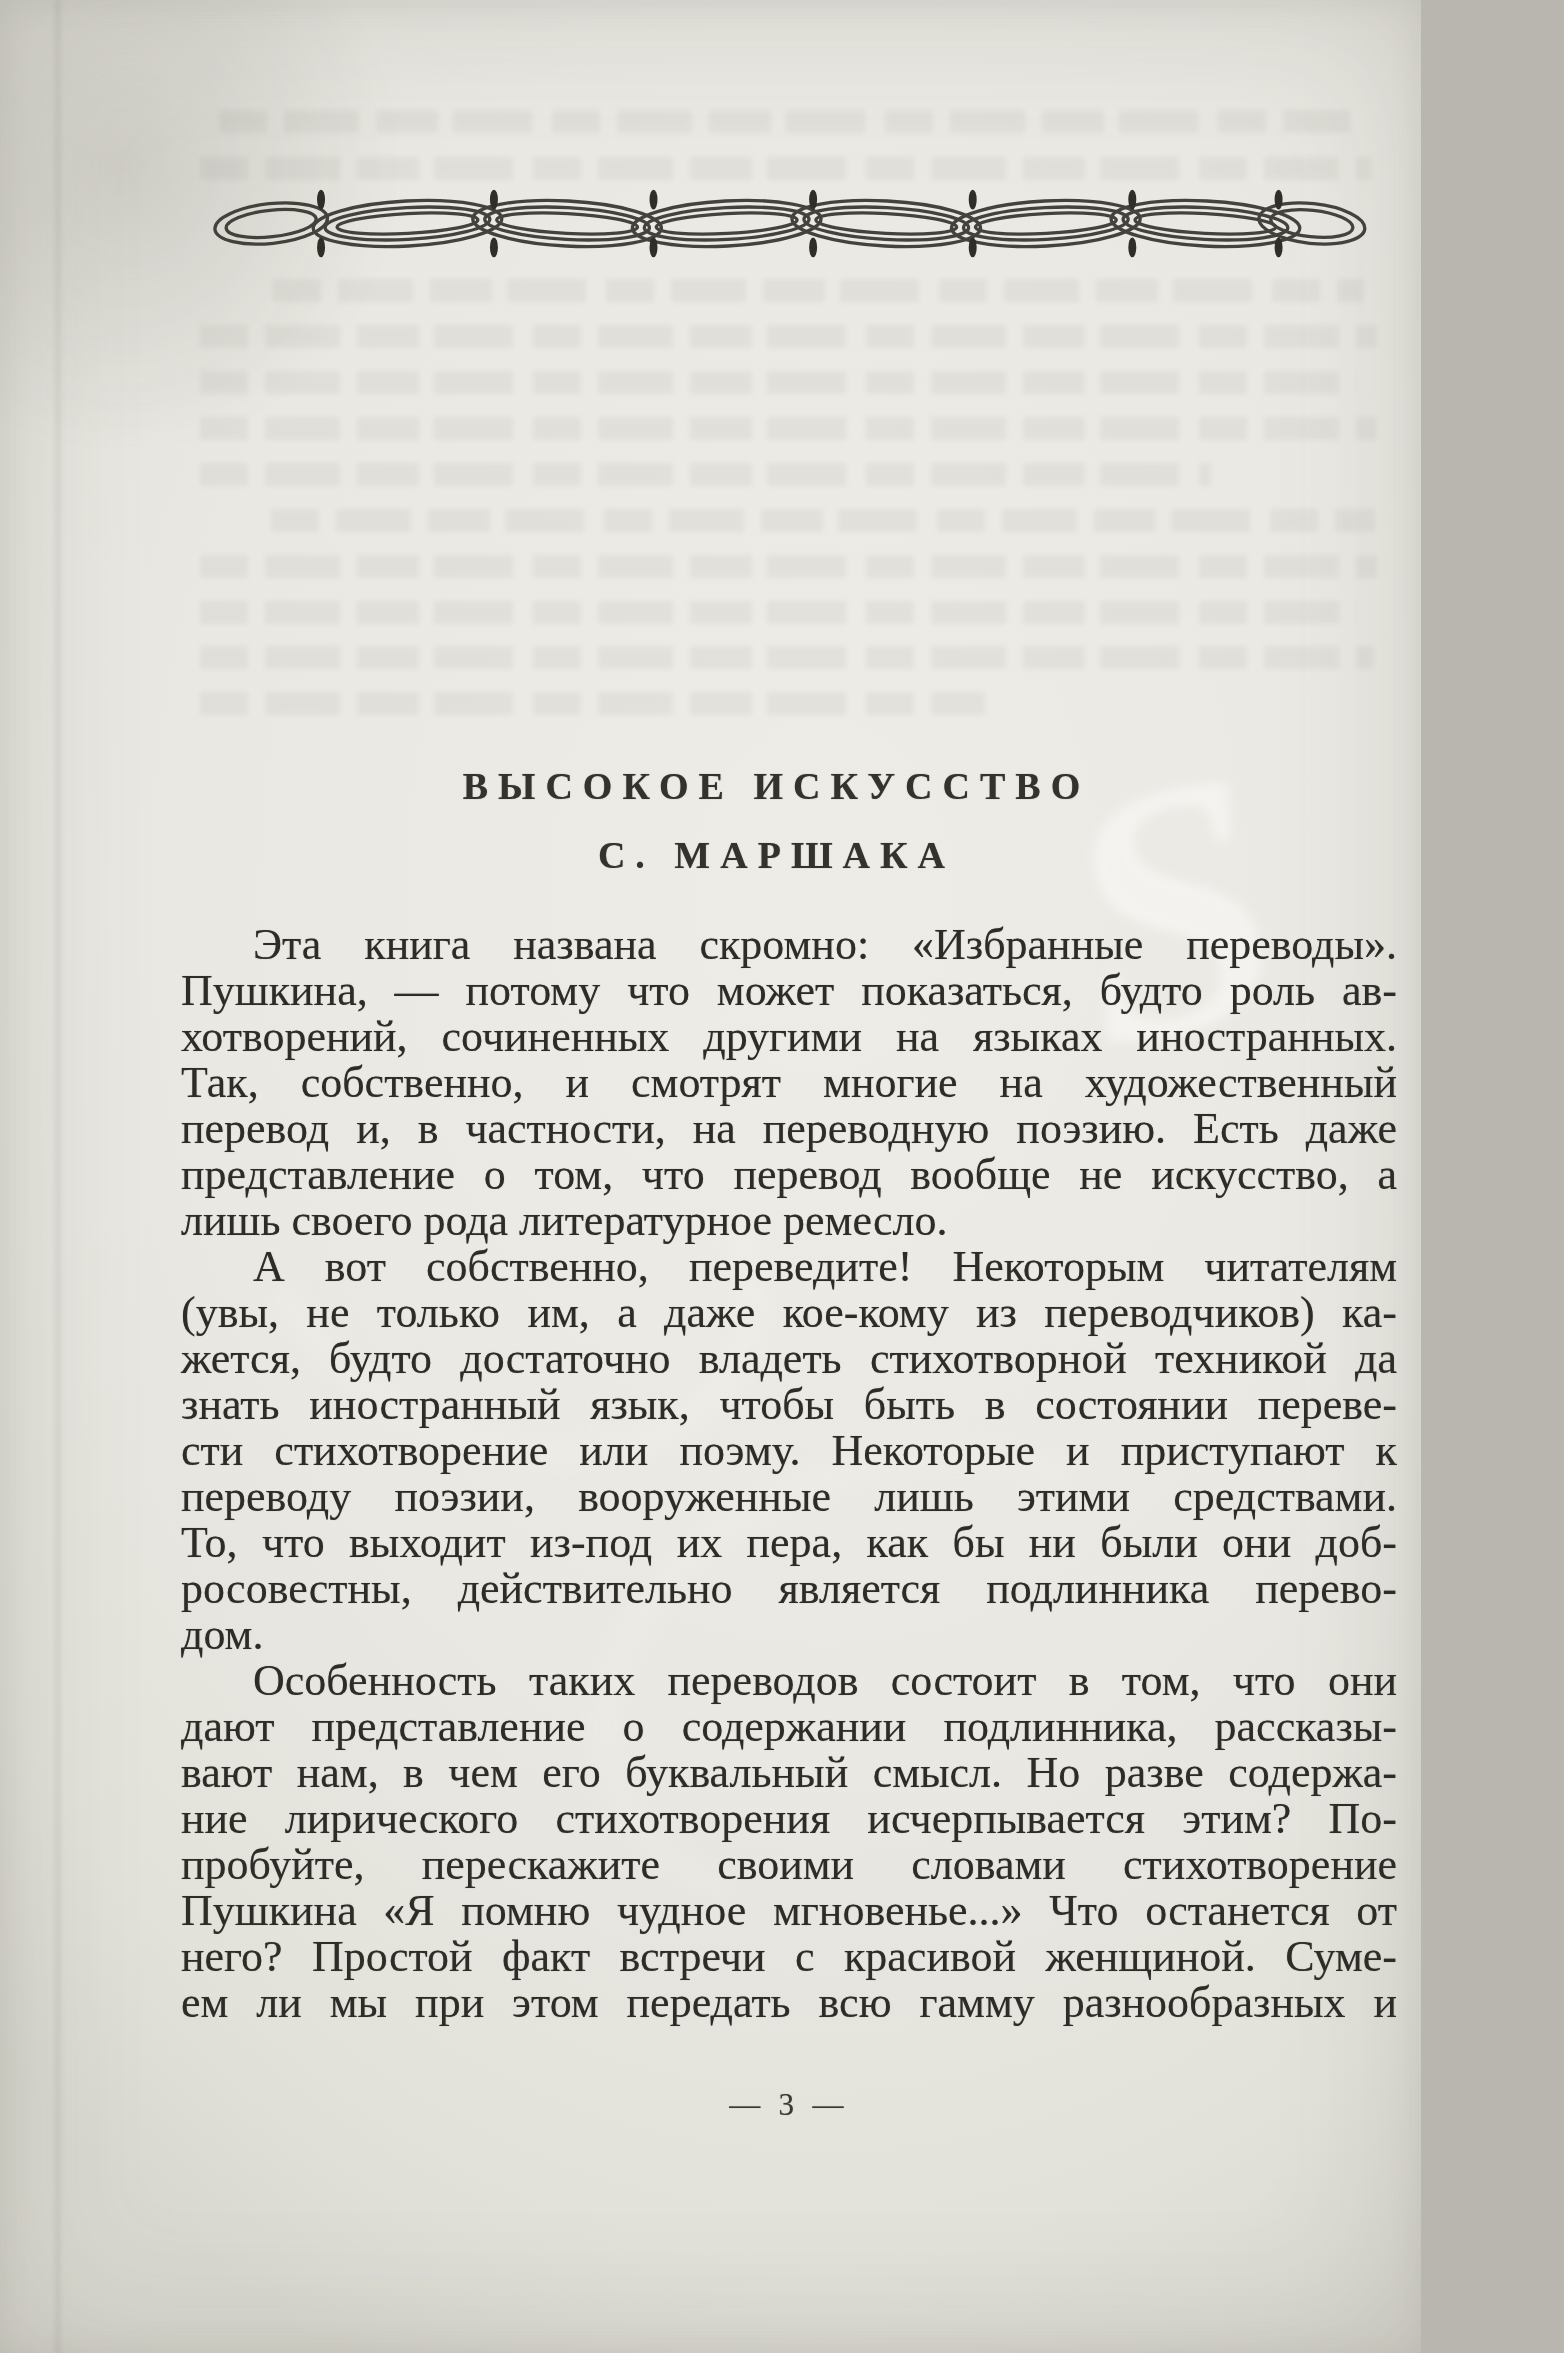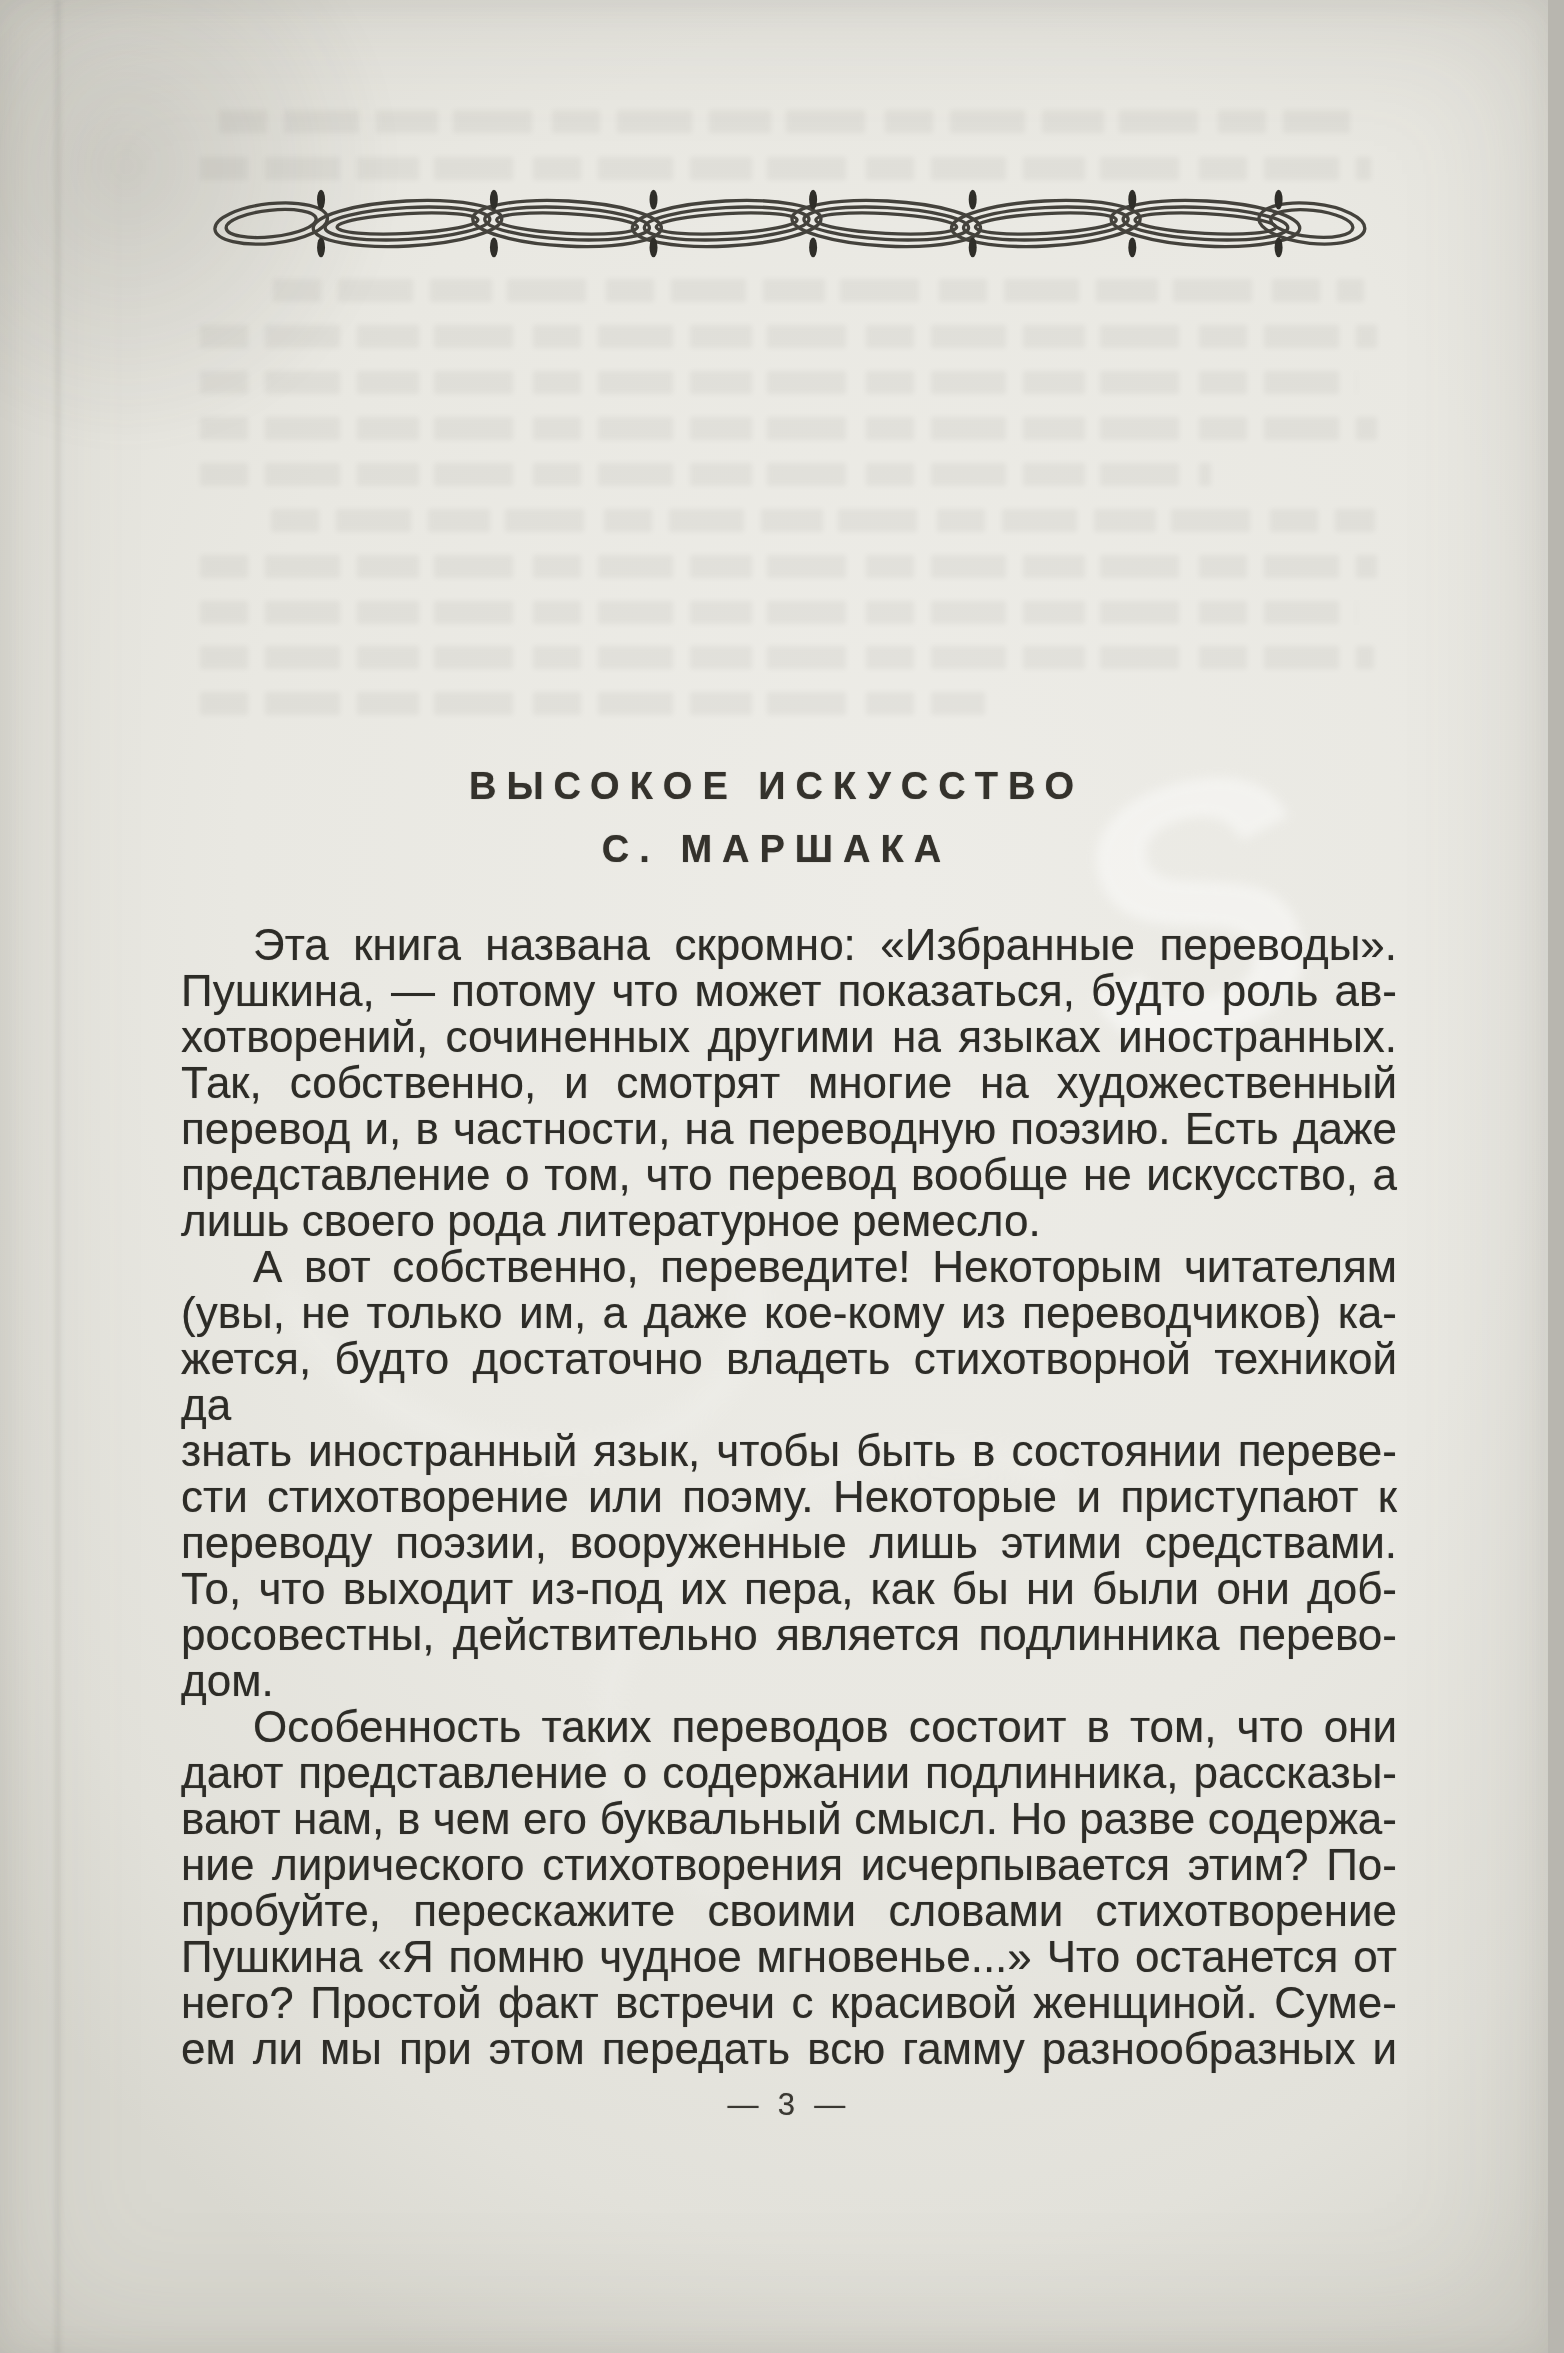--- a/index.html
+++ b/index.html
@@ -1,23 +1,23 @@
 <!DOCTYPE html>
 <html style="font-size:10.6px"><head>
 <meta charset="utf-8">
 <style>
   html,body{margin:0;padding:0;background:#b8b6af;}
   .page{
     position:relative;
-    width:1548px;height:2354px;
+    width:1421px;height:2354px;
     background:
       radial-gradient(ellipse 1197px 1596px at 58% 38%, #edece7 0%, #e9e8e2 55%, #e2e1da 85%, #d9d8d0 100%);
     box-shadow: inset 0 0 146px rgba(98,95,85,.20), inset 0 0 33px rgba(98,95,85,.10);
     overflow:hidden;
-    font-family:Liberation Sans, sans-serif;
+    font-family:Liberation Serif, serif;
   }
   
   .crease{
     position:absolute;left:52px;top:0;width:12px;height:2354px;
     background:linear-gradient(90deg, rgba(0,0,0,0) 0%, rgba(60,58,50,.07) 50%, rgba(0,0,0,0) 100%);
     filter:blur(1.3px);
   }
   .corner-shade{
     position:absolute;left:-146px;top:-120px;width:545px;height:572px;
     background:radial-gradient(closest-side, rgba(88,85,75,.16), rgba(88,85,75,0));
@@ -50,21 +50,21 @@
     border-top-color:transparent;border-left-color:transparent;transform:rotate(24deg);}
   .wm-curve.c2{left:585px;top:1450px;width:572px;height:412px;opacity:.16;
     border-bottom-color:transparent;border-right-color:transparent;transform:rotate(-18deg);}
   .ornament{position:absolute;left:208px;top:189px;width:1167px;height:69px;}
   .title{
     position:absolute;left:181px;top:762px;width:1191px;
     text-align:center;color:#34322c;font-weight:bold;
     text-shadow:0 0 1px rgba(40,38,32,.55);
   }
   .title-line{font-size:38px;line-height:48px;letter-spacing:10px;}
-  .title-line + .title-line{margin-top:15px;}
+  .title-line + .title-line{margin-top:21px;}
   .body{
     position:absolute;left:181px;top:922px;width:1216px;
     font-size:44px;line-height:46px;color:#2d2c27;
     text-shadow:0 0 0.9px rgba(42,40,35,.45);
   }
   .line{text-align:justify;text-align-last:justify;}
   .line.ind{text-indent:72px;}
   .line.pend{text-align-last:left;}
   .pageno{
     position:absolute;left:181px;top:2087px;width:1216px;

